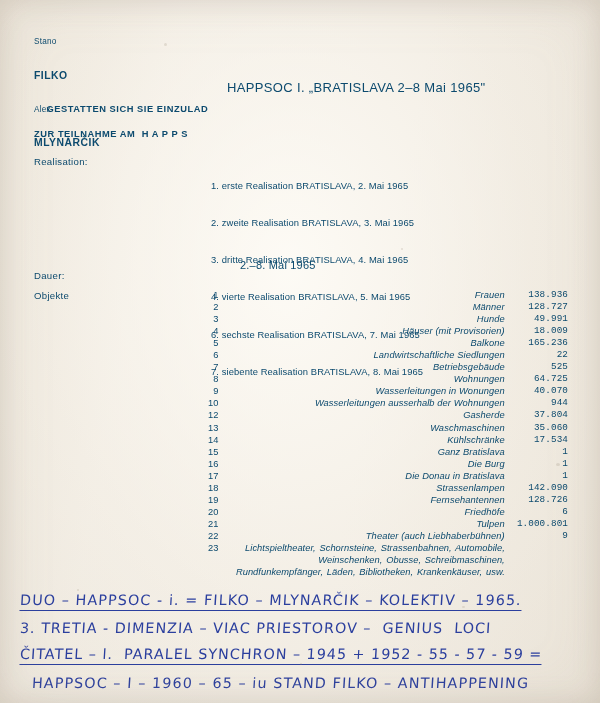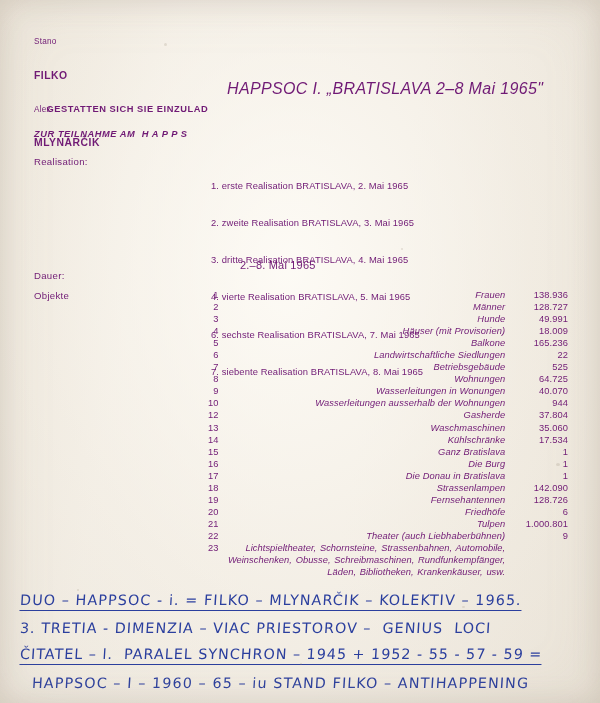--- a/index.html
+++ b/index.html
@@ -28,21 +28,21 @@
   #edge-shade {
     position: absolute;
     inset: 0;
     box-shadow: inset 0 0 26px rgba(160,148,128,0.28), inset 0 0 60px rgba(170,158,138,0.12);
     pointer-events: none;
   }
 
   .typed {
     position: absolute;
     font-family: "Liberation Sans", sans-serif;
-    color: #701a75;
+    color: #0c4a6e;
     white-space: pre;
     letter-spacing: 0.1px;
   }
 
   
   #masthead {
     position: absolute;
     left: 34px;
     top: 14px;
     line-height: 11.2px;
@@ -61,29 +61,28 @@
 
   #invite-line {
     position: absolute;
     left: 34px;
     top: 91px;
     font-size: 9.3px;
     font-weight: 700;
     letter-spacing: 0.55px;
     line-height: 12.2px;
   }
-  #invite-line .l2 { display: block; font-style: italic; }
+  #invite-line .l2 { display: block; }
 
   #title-line {
     position: absolute;
     left: 227px;
     top: 80px;
-    font-size: 16px;
+    font-size: 13px;
     letter-spacing: 0.35px;
-    font-style: italic;
   }
 
   
   .row-label {
     position: absolute;
     left: 34px;
     font-size: 9.6px;
     letter-spacing: 0.3px;
     text-align: center;
   }
@@ -130,20 +129,21 @@
     padding-right: 9px;
   }
   #objekte-table td.name {
     text-align: right;
     font-style: italic;
   }
   #objekte-table td.count {
     width: 64px;
     text-align: right;
     white-space: nowrap;
+    font-family: Liberation Mono, monospace;
   }
   
   #row-23-name {
     white-space: normal !important;
     text-align: justify;
     width: 283px;
     line-height: 11.6px;
     letter-spacing: 0.05px;
     word-spacing: 1.1px;
   }

